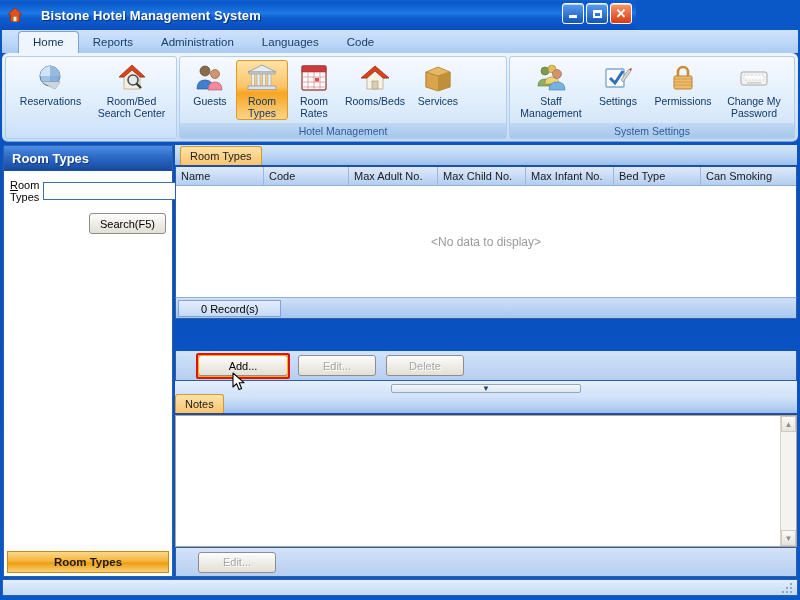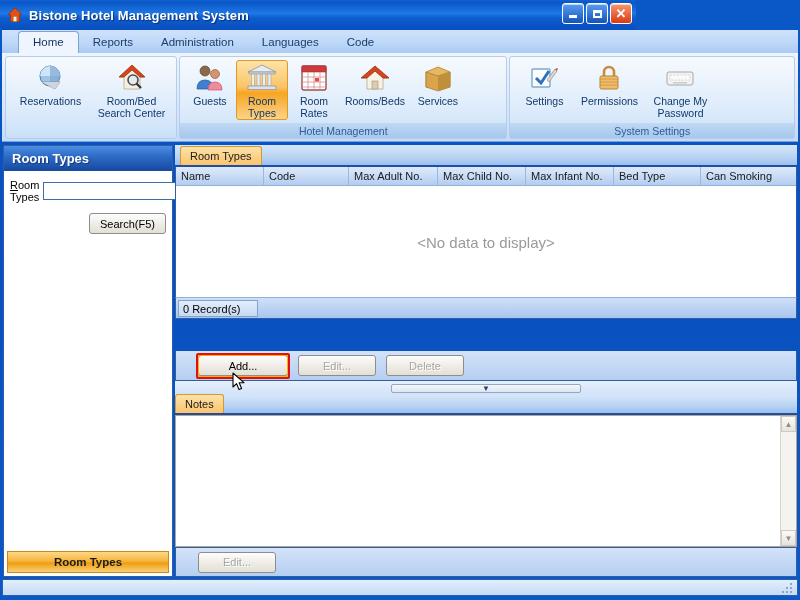--- a/index.html
+++ b/index.html
@@ -13,21 +13,21 @@
   #app {
     position:relative; width:800px; height:600px;
     background:linear-gradient(#0a58c8, #0a4fbd 40%, #0a58c8);
     padding:0;
   }
 
   
   #titlebar {
     position:absolute; left:0; top:0; width:636px; height:30px;
     background:linear-gradient(180deg,#0f62d2 0%,#0a56c6 8%,#1e78e6 45%,#0d5ccd 60%,#0a4ec0 100%);
-    display:flex; align-items:center;
+    display:flex; align-items:center;gap:12px;
   }
   #titlebar .tb-ico { margin-left:7px; width:16px; height:16px; position:relative; }
   #titlebar .tb-title {
     color:#ffffff; font-weight:bold; font-size:13px; margin-left:6px;
     text-shadow:1px 1px 1px rgba(0,0,0,.45);
     letter-spacing:.1px;
   }
   .wbtns { position:absolute; right:4px; top:3px; display:flex; gap:2px; }
   .wbtn {
     width:22px; height:21px; border-radius:3px;
@@ -58,21 +58,21 @@
     border-radius:4px 4px 0 0;
     color:#14325c;
     height:22px; line-height:21px;
   }
 
   
   #ribbon {
     position:absolute; left:2px; top:53px; width:796px; height:89px;
     background:linear-gradient(180deg,#eef5fd 0%,#e2eefc 30%,#d3e5fa 70%,#c3dbf6 100%);
     border-bottom:1px solid #7aa4d8;
-    display:flex; align-items:flex-start; padding:3px 2px 0 2px;
+    display:flex; align-items:flex-start; padding:3px 2px 0 2px;border-radius:6px;
   }
   .rgroup {
     height:83px; margin:0 1px;
     display:flex; flex-direction:column;
     background:linear-gradient(180deg,rgba(255,255,255,.55),rgba(210,230,250,.35));
     border:1px solid #b3cdeb; border-radius:3px;
     position:relative;
   }
   .rgroup .items { display:flex; flex:1; align-items:flex-start; padding:3px 4px 0 4px; }
   .rgroup .gtitle {
@@ -162,30 +162,30 @@
     border-bottom:1px solid #8fb0da;
   }
   .gridhead .hcell {
     font-size:11px; color:#1a1a1a; line-height:18px; padding-left:5px;
     border-right:1px solid #9bb9e0;
     overflow:hidden; white-space:nowrap;
   }
   .gridbody { flex:1; position:relative; background:#fff; }
   .nodata {
     position:absolute; left:0; right:0; top:50%; transform:translateY(-50%);
-    text-align:center; color:#9a9a9a; font-size:15px;
+    text-align:center; color:#9a9a9a; font-size:12px;
   }
   .statusrow {
     flex:0 0 22px; height:22px;
     background:linear-gradient(180deg,#cfe0f8,#a8c6ee);
     border:1px solid #2c5fa8; border-top:1px solid #8fb0da;
     display:flex; align-items:center; padding:0 2px;
   }
   .recbadge {
-    height:17px; line-height:16px; padding:0 4px; font-size:11px; color:#000;
+    height:17px; line-height:16px; padding:0 22px; font-size:11px; color:#000;
     background:linear-gradient(180deg,#e3edfb,#c6d9f2);
     border:1px solid #7fa4d4; min-width:80px;
   }
   .btnrow {
     flex:0 0 30px; height:30px;
     background:linear-gradient(180deg,#d3e3f9,#b5cef1);
     border-left:1px solid #2c5fa8; border-right:1px solid #2c5fa8;
     border-bottom:1px solid #2c5fa8;
     display:flex; align-items:center; padding-left:22px; gap:10px;
     position:relative;
@@ -381,20 +381,34 @@
             </svg>
           </span>
           <span class="lbl">Services</span>
         </div>
       </div>
       <div class="gtitle">Hotel Management</div>
     </div>
 
     <div class="rgroup" style="width:286px">
       <div class="items">
+        <div class="ritem" style="width:74px">
+          <span class="ico">
+            <svg width="32" height="32" viewBox="0 0 32 32">
+              <circle cx="10" cy="9" r="4" fill="#7e9b52" stroke="#566a37" stroke-width=".6"></circle>
+              <path d="M3 24 q0-7 7-7 q7 0 7 7 z" fill="#8fae5e" stroke="#5d7640" stroke-width=".6"></path>
+              <circle cx="17" cy="7" r="4" fill="#e0c05a" stroke="#a58c34" stroke-width=".6"></circle>
+              <path d="M10 22 q0-7 7-7 q7 0 7 7 z" fill="#eed372" stroke="#a58c34" stroke-width=".6"></path>
+              <circle cx="22" cy="12" r="4.5" fill="#d2956e" stroke="#96603c" stroke-width=".6"></circle>
+              <path d="M14 28 q0-8 8-8 q8 0 8 8 z" fill="#76b3e3" stroke="#3f7ab0" stroke-width=".6"></path>
+            </svg>
+          </span>
+          <span class="lbl">Staff
+Management</span>
+        </div>
         <div class="ritem" style="width:60px">
           <span class="ico">
             <svg width="32" height="32" viewBox="0 0 32 32">
               <rect x="4" y="7" width="18" height="18" rx="1" fill="#fbfdff" stroke="#7fa8cc" stroke-width="1.4"></rect>
               <path d="M8 16 L13 21 L21 9" fill="none" stroke="#2f6fbb" stroke-width="3"></path>
               <path d="M19 18 L27 7 L29 9 L21 20 Z" fill="#d9d9d9" stroke="#8a8a8a" stroke-width=".7"></path>
               <path d="M27 7 L29 9 L30 6 Z" fill="#d8431f"></path>
             </svg>
           </span>
           <span class="lbl">Settings</span>

